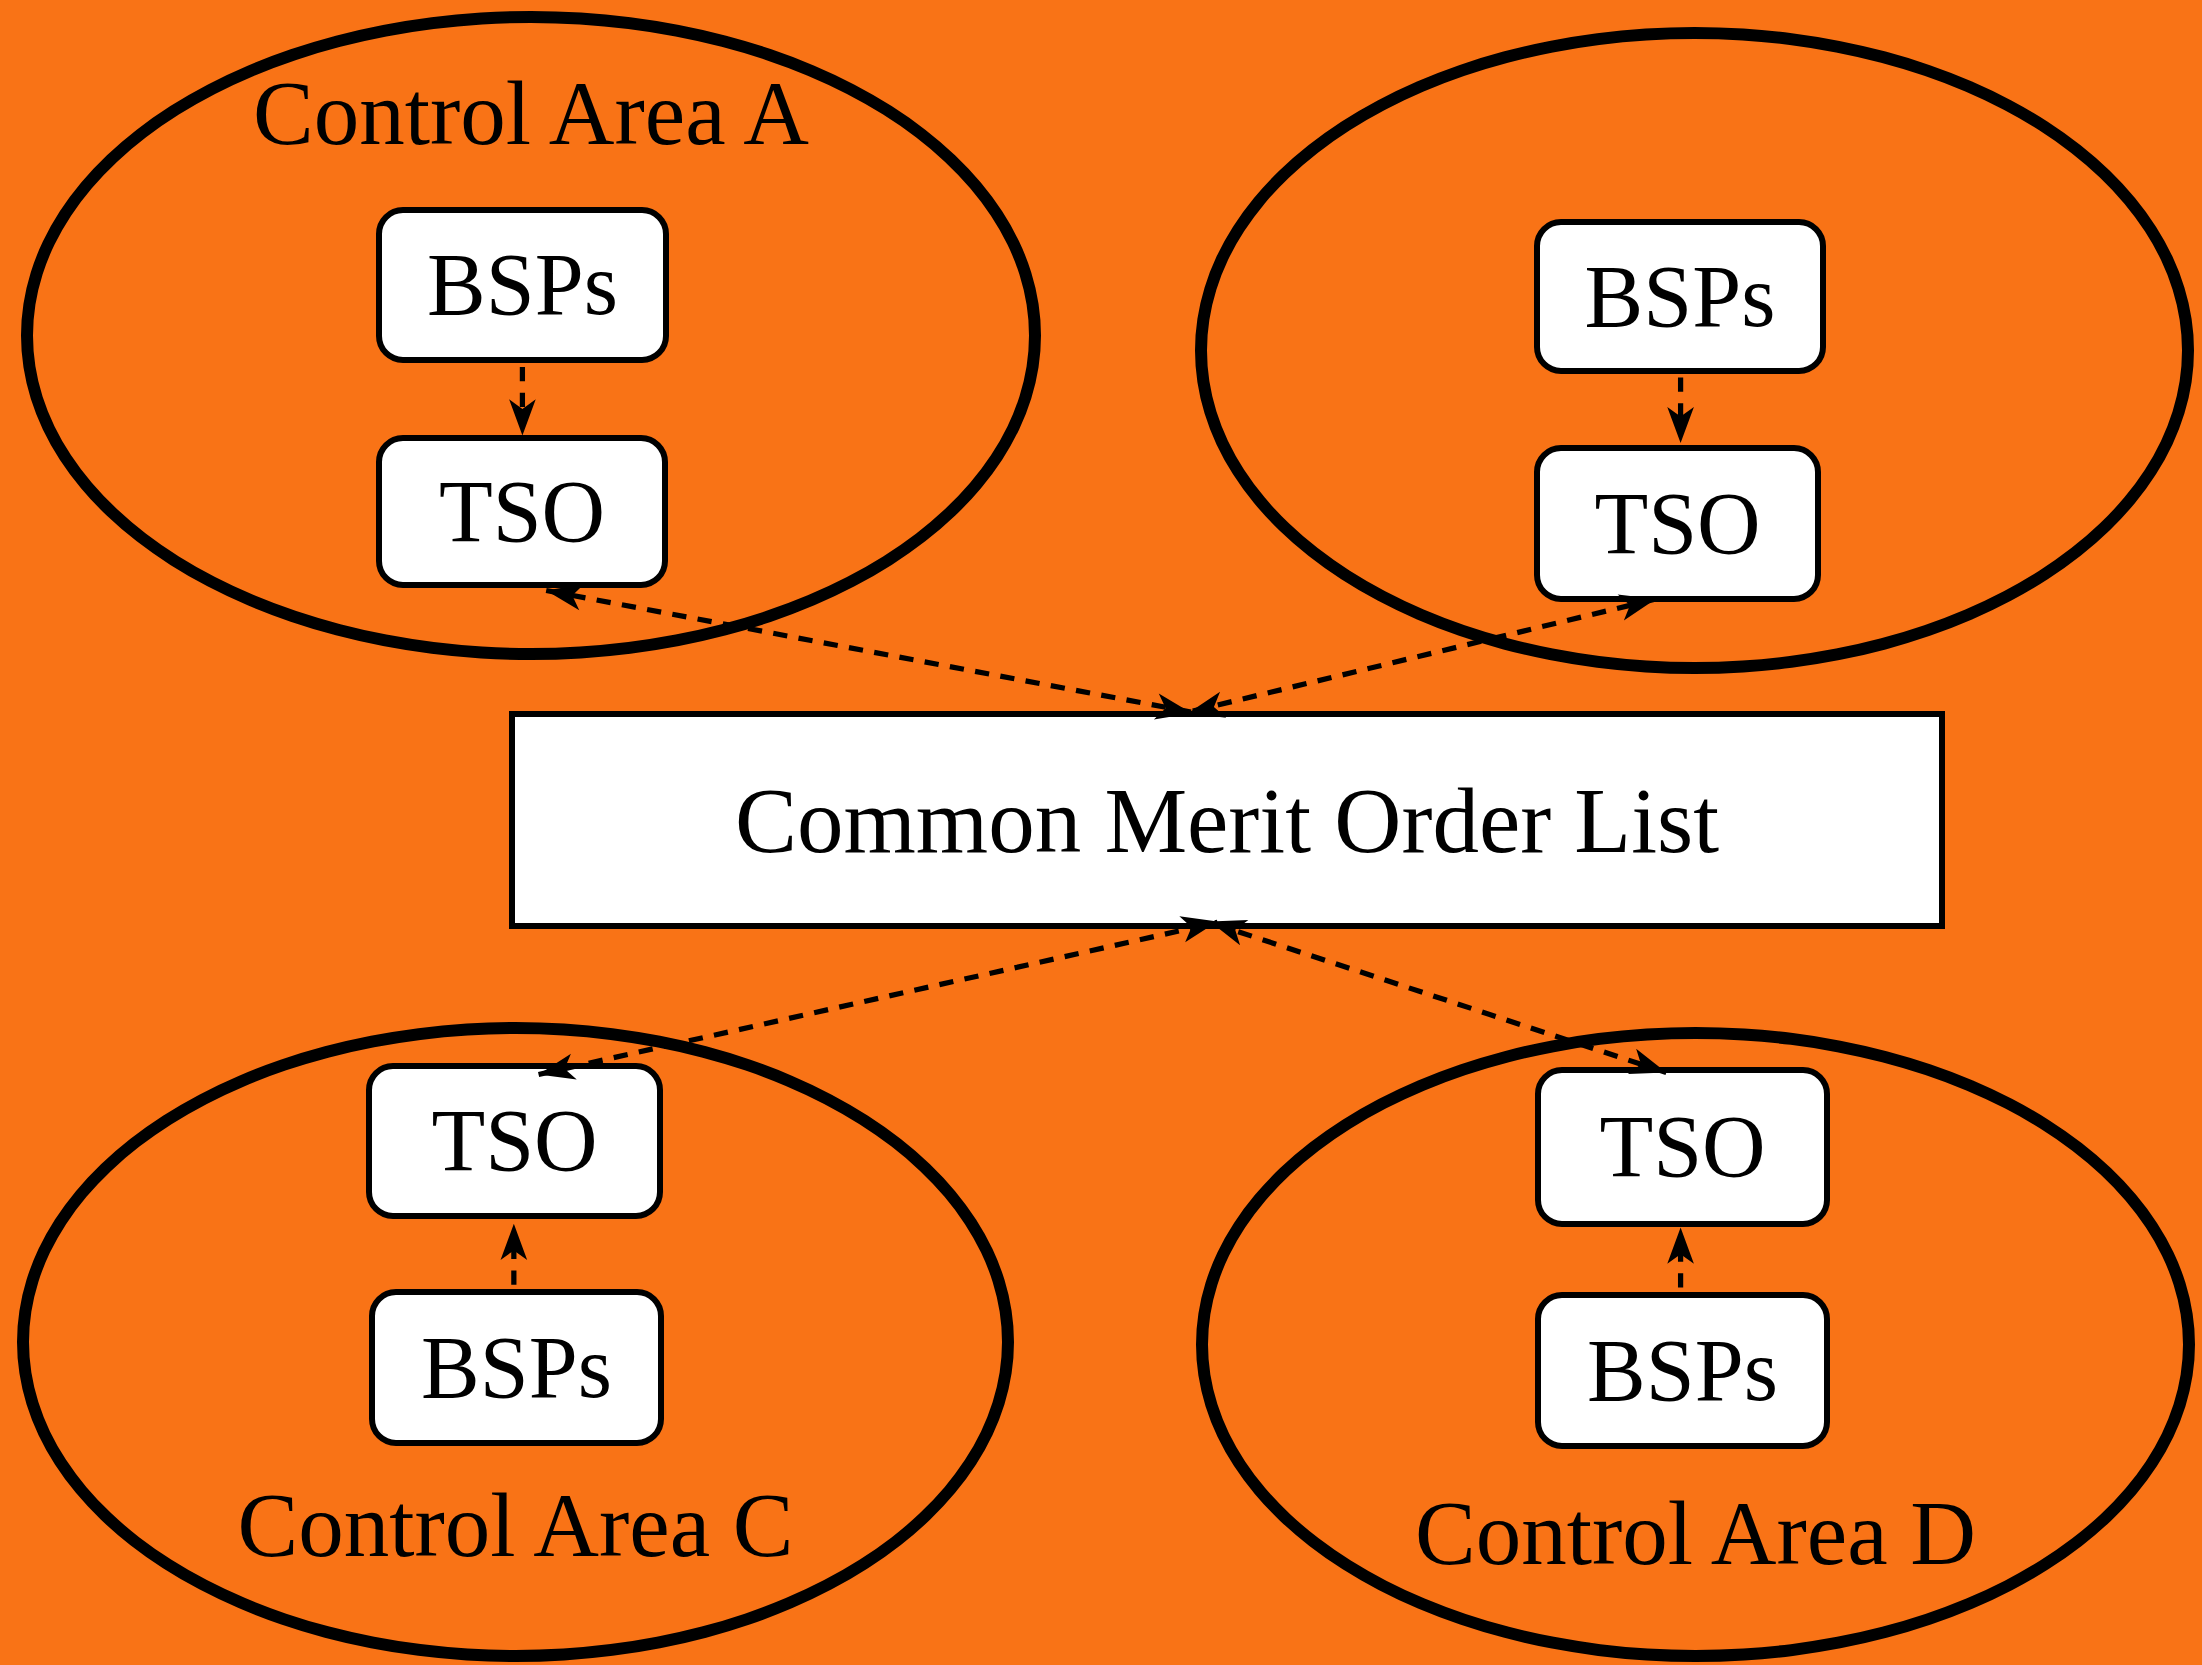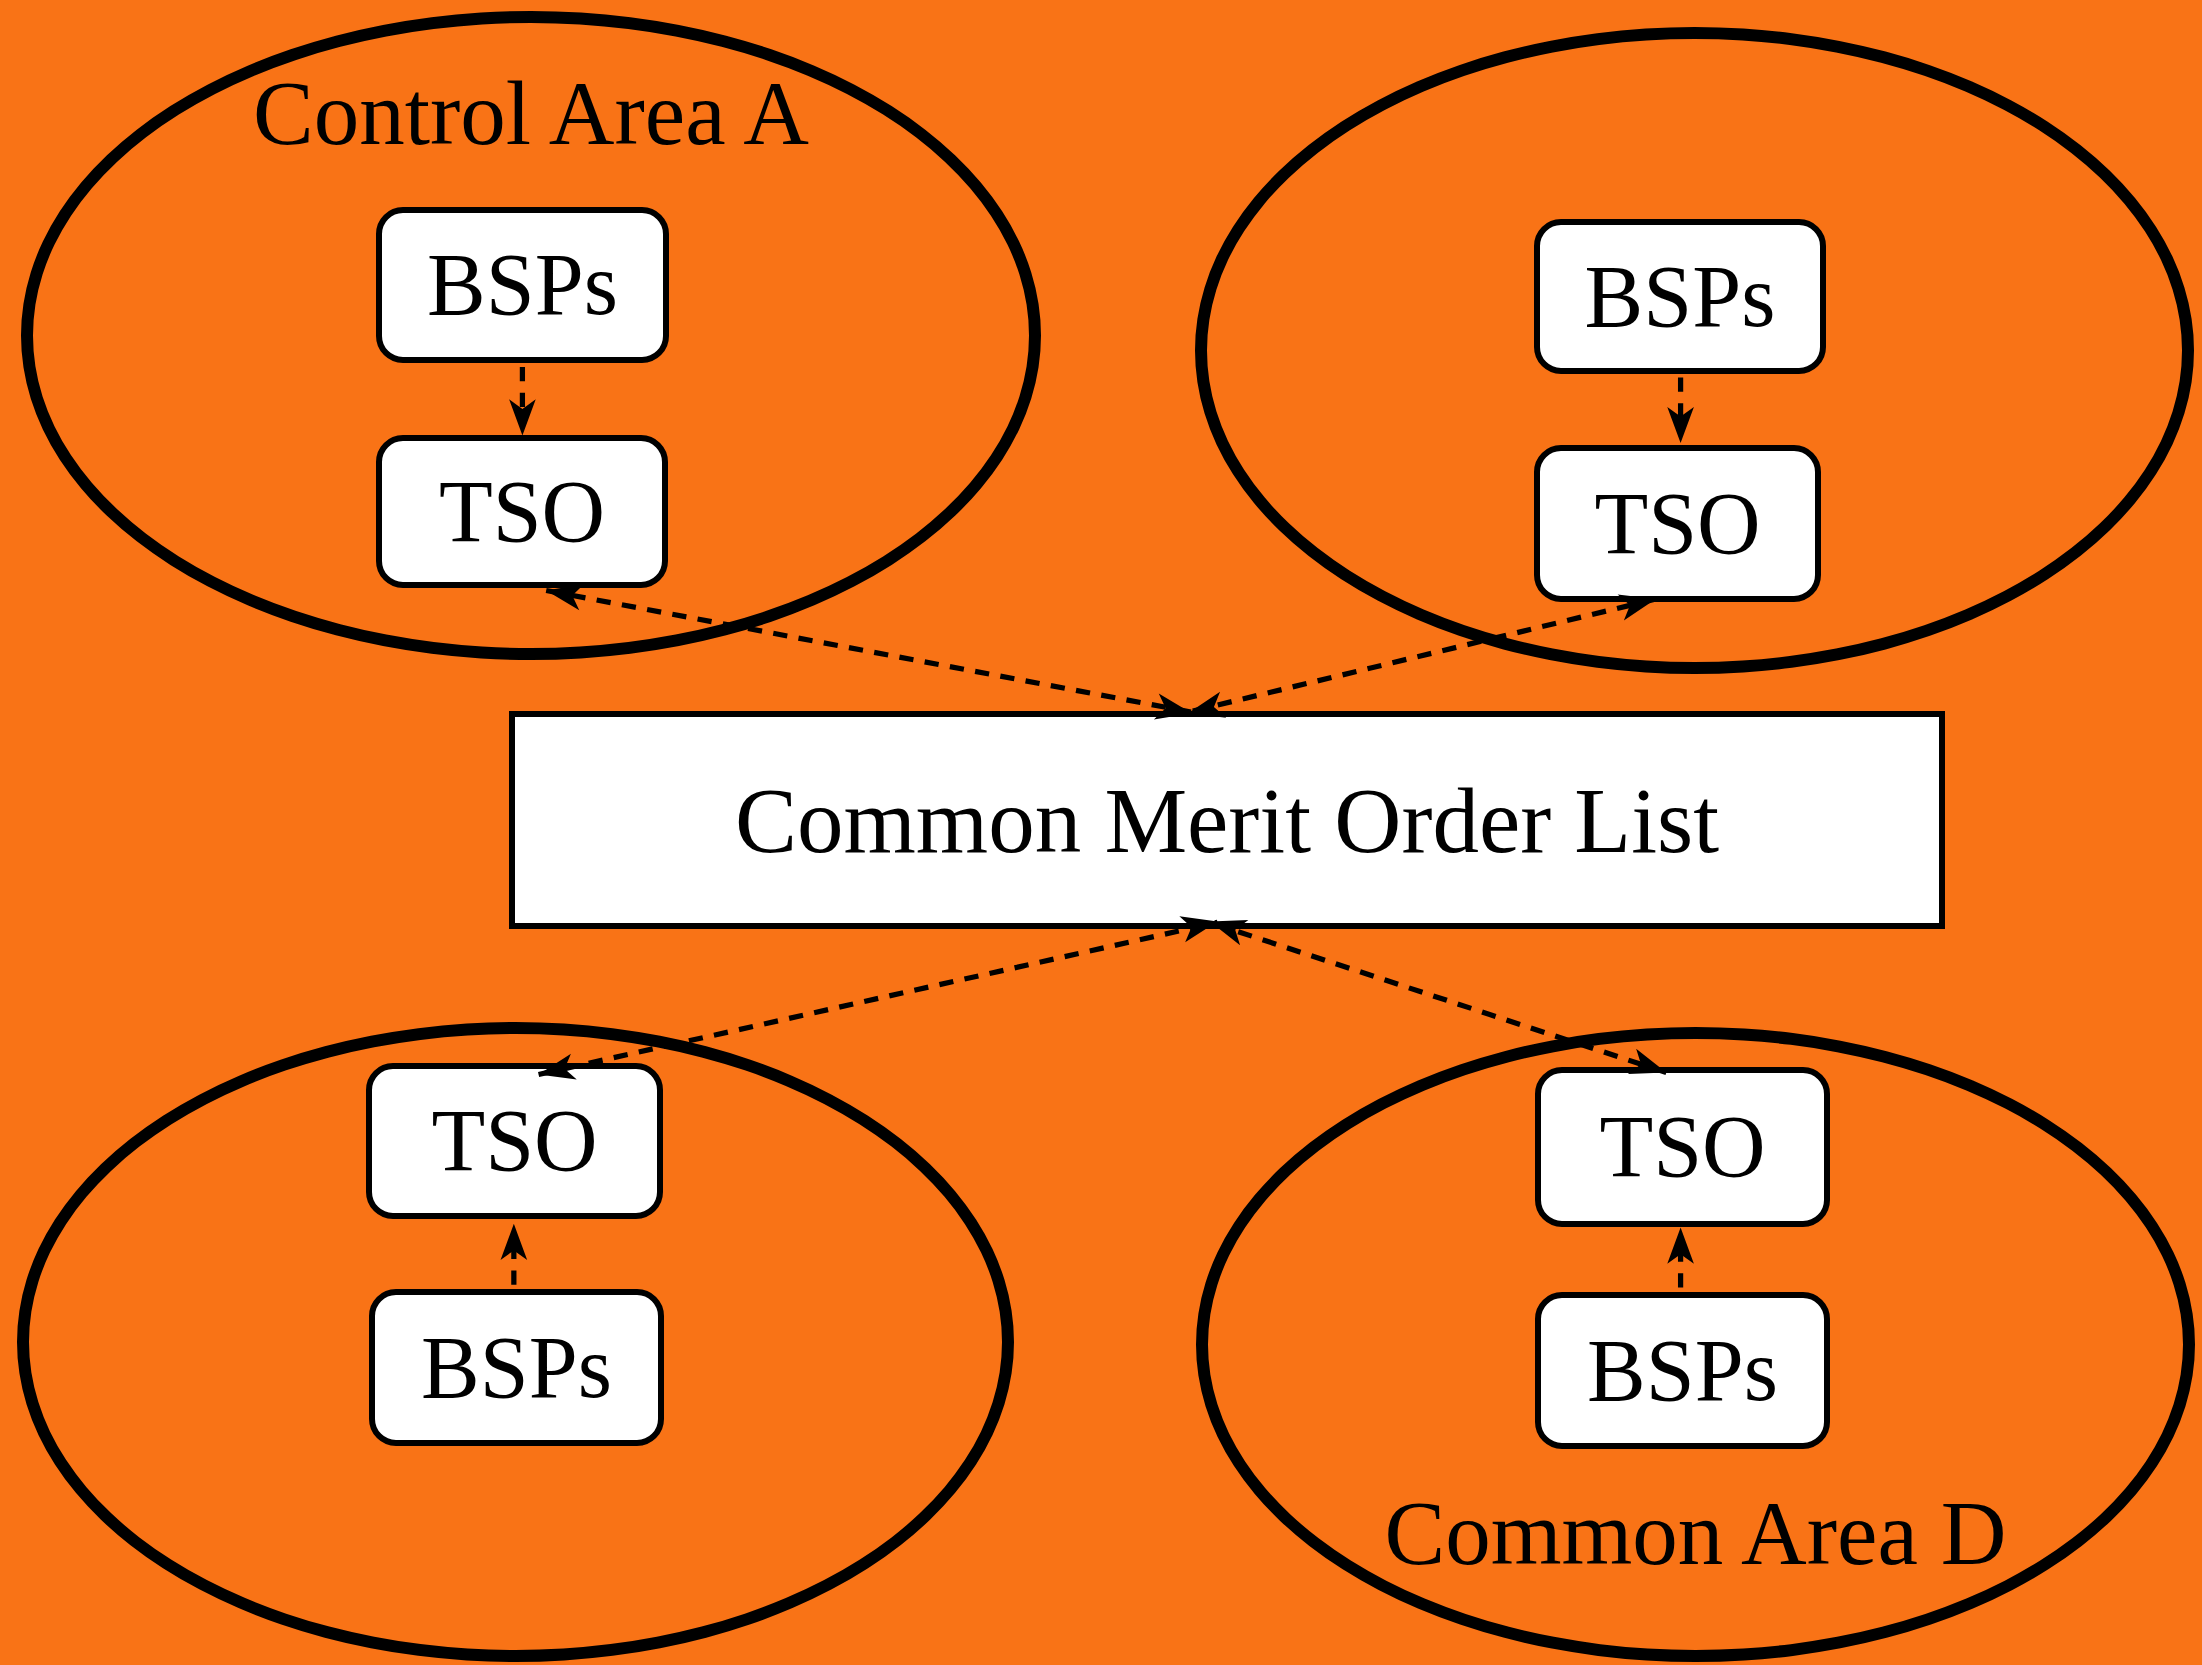--- a/index.html
+++ b/index.html
@@ -106,25 +106,26 @@
   <div class="ellipse" id="ellipse-a"></div>
   <div class="area-label" id="label-a">Control Area A</div>
   <div class="node" id="bsps-a">BSPs</div>
   <div class="node" id="tso-a">TSO</div>
 
   <div class="ellipse" id="ellipse-b"></div>
   <div class="node" id="bsps-b">BSPs</div>
   <div class="node" id="tso-b">TSO</div>
 
   <div class="ellipse" id="ellipse-c"></div>
+  <div class="area-label" id="label-c">Control Area C</div>
   <div class="node" id="tso-c">TSO</div>
   <div class="node" id="bsps-c">BSPs</div>
 
   <div class="ellipse" id="ellipse-d"></div>
-  <div class="area-label" id="label-d">Common Area D</div>
+  <div class="area-label" id="label-d">Control Area D</div>
   <div class="node" id="tso-d">TSO</div>
   <div class="node" id="bsps-d">BSPs</div>
 
   <div class="central-box">Common Merit Order List</div>
 
   <svg id="arrow-layer" viewBox="0 0 2316 1751" xmlns="http://www.w3.org/2000/svg">
 
     <g>
       <line class="dash-line" x1="549" y1="386" x2="549" y2="446" stroke="#000000"></line>
       <path class="arrow-head" transform="translate(549,458) rotate(90)" d="M0 0 L-38 14 L-28 0 L-38 -14 Z" fill="#000000"></path>

